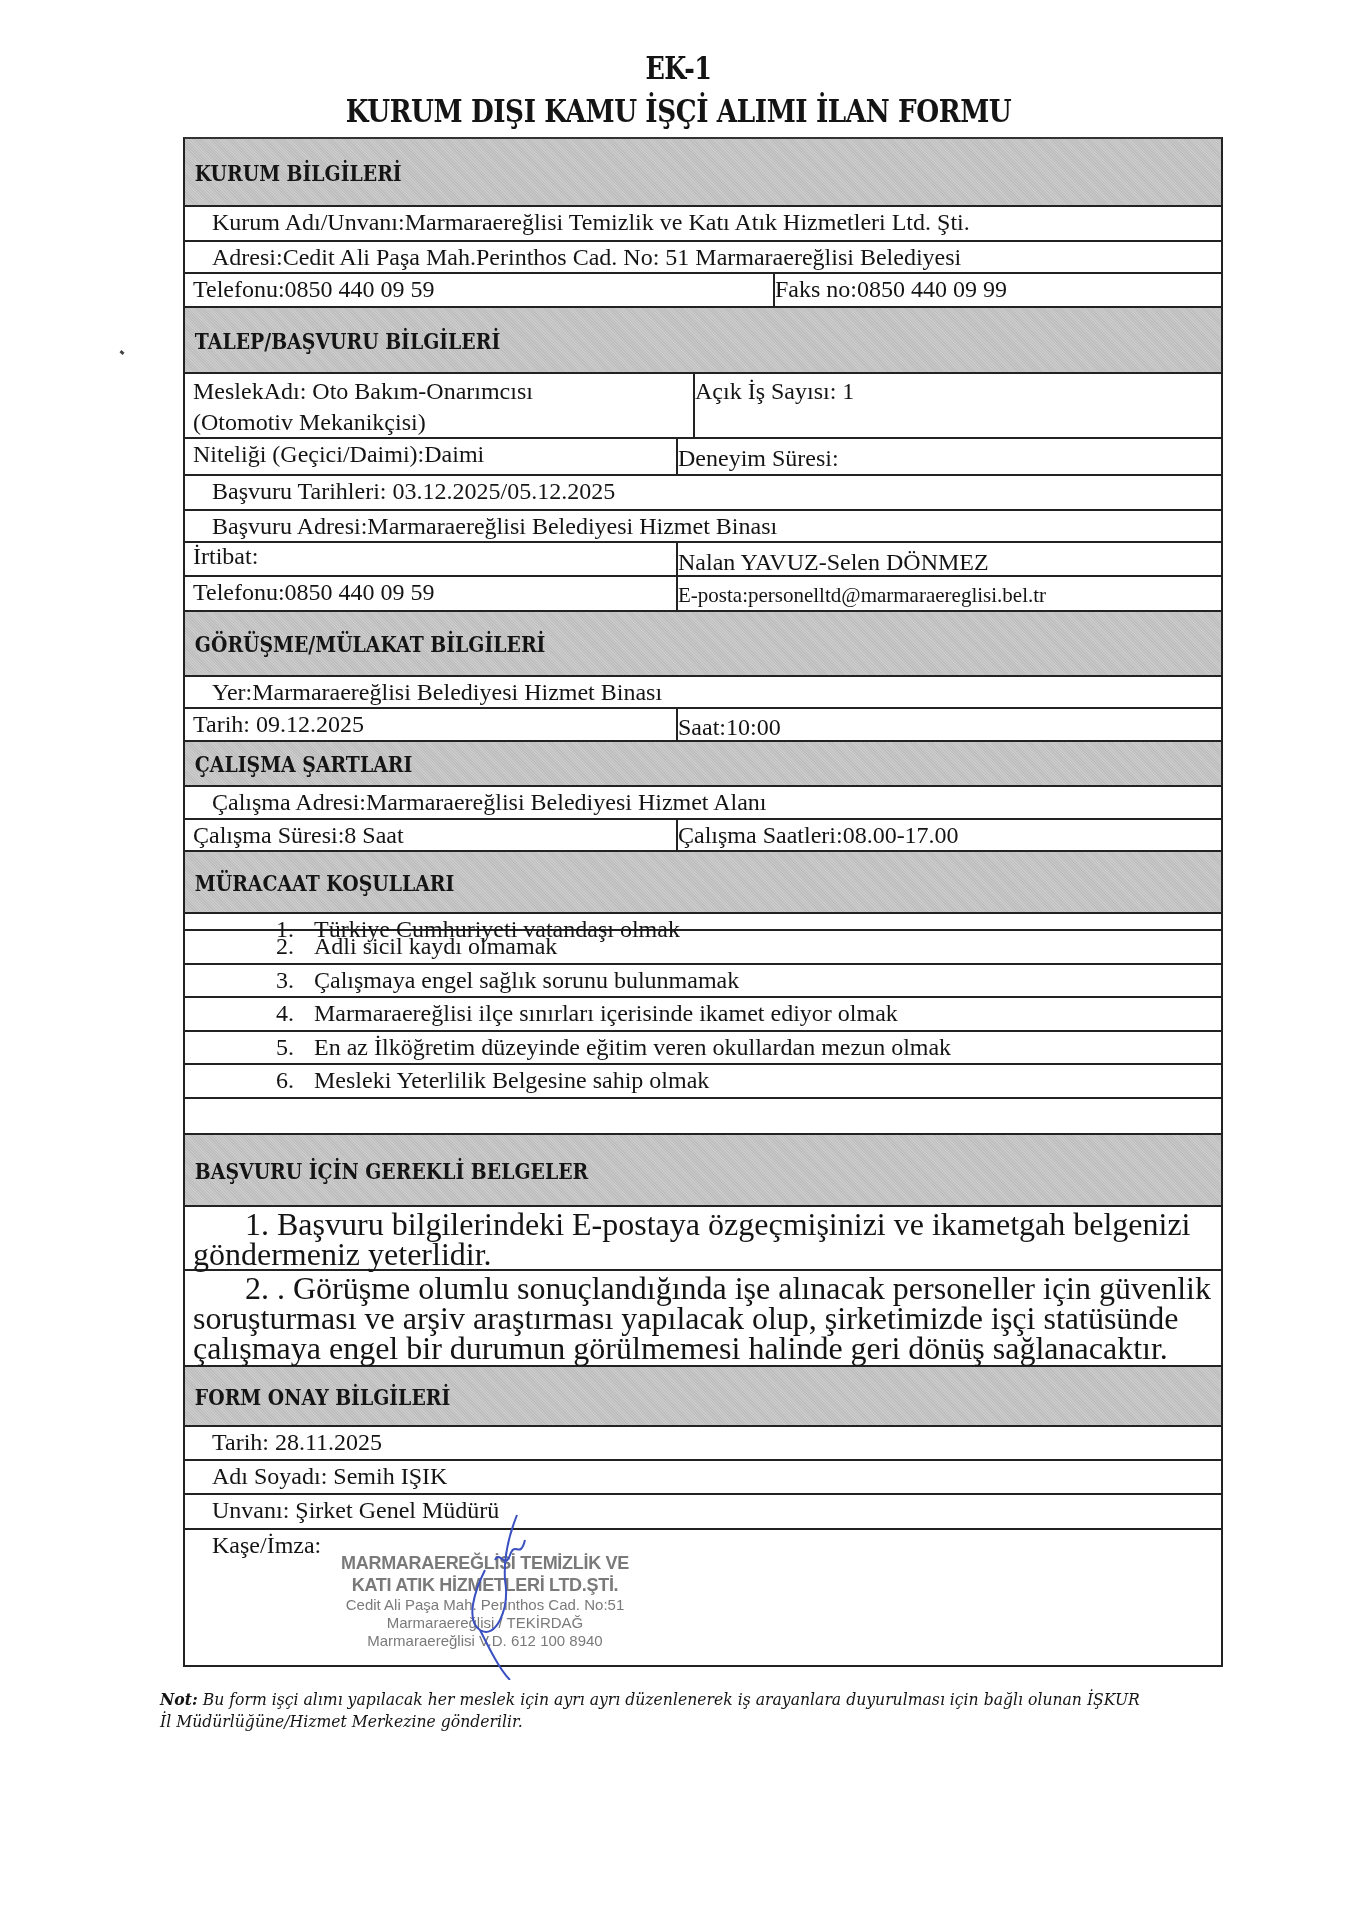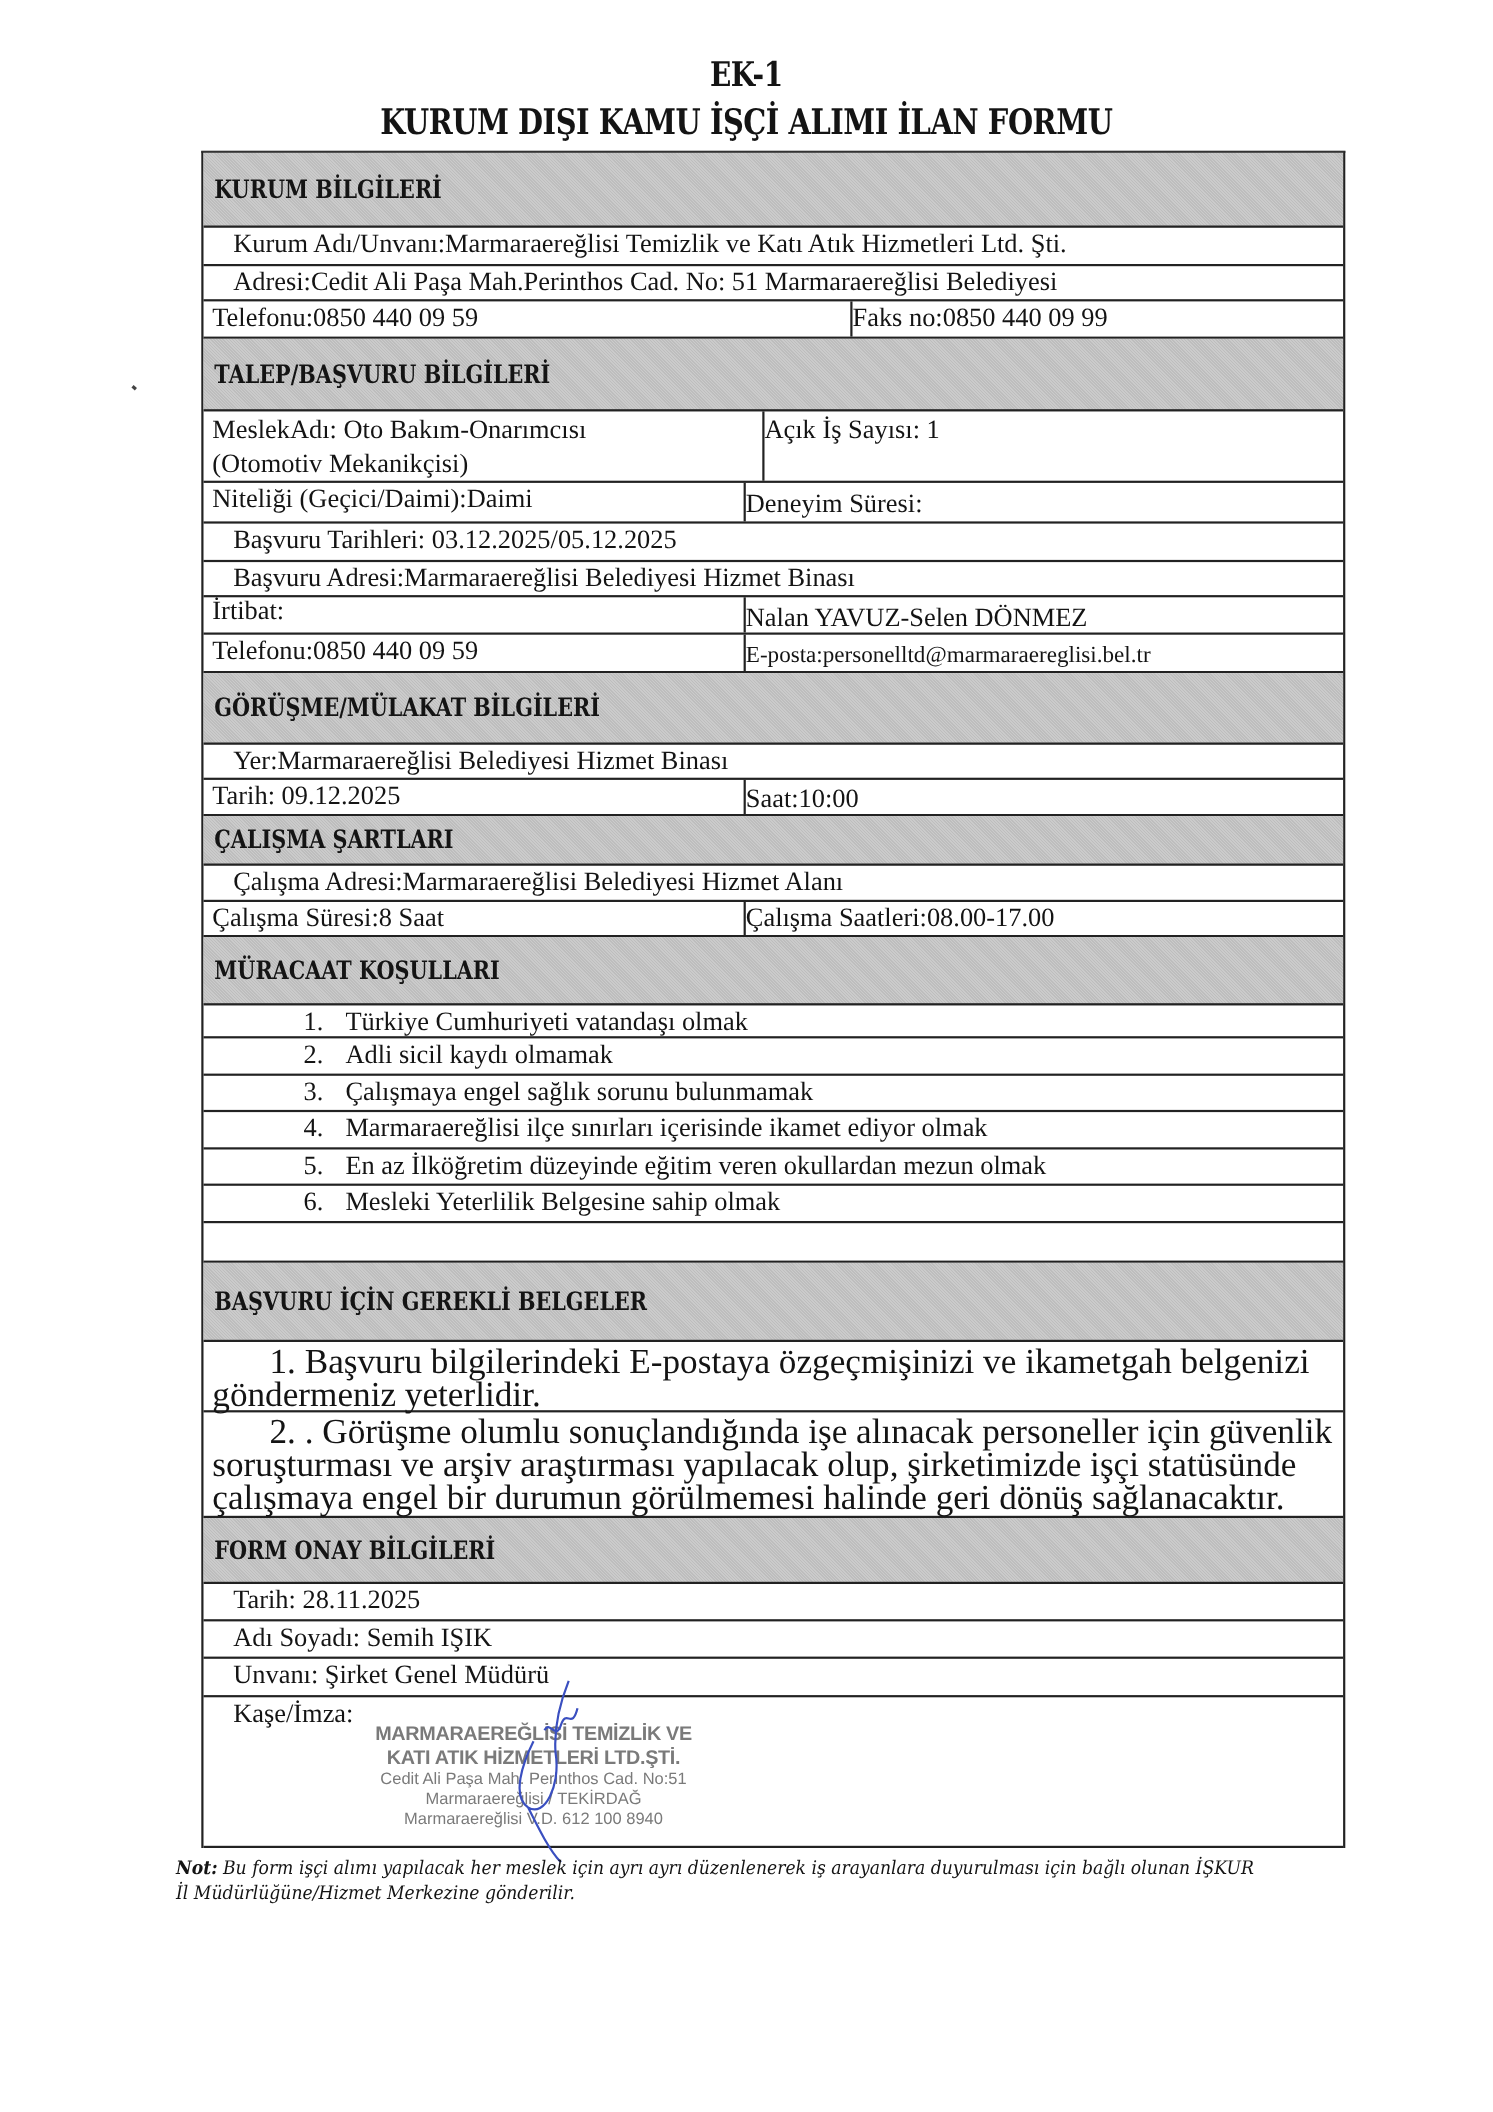--- a/index.html
+++ b/index.html
@@ -104,21 +104,21 @@
     <div class="cell full">Çalışma Adresi:Marmaraereğlisi Belediyesi Hizmet Alanı</div>
   </div>
   <div class="row" style="height:32px">
     <div class="cell left">Çalışma Süresi:8 Saat</div>
     <div class="cell right">Çalışma Saatleri:08.00-17.00</div>
   </div>
 
   <div class="row hdr" style="height:62px">
     <div class="h">MÜRACAAT KOŞULLARI</div>
   </div>
-  <div class="row" style="height:30px">
+  <div class="row" style="height:17px">
     <div class="cell full lst"><span class="num">1.</span><span>Türkiye Cumhuriyeti vatandaşı olmak</span></div>
   </div>
   <div class="row" style="height:34px">
     <div class="cell full lst"><span class="num">2.</span><span>Adli sicil kaydı olmamak</span></div>
   </div>
   <div class="row" style="height:33px">
     <div class="cell full lst"><span class="num">3.</span><span>Çalışmaya engel sağlık sorunu bulunmamak</span></div>
   </div>
   <div class="row" style="height:34px">
     <div class="cell full lst"><span class="num">4.</span><span>Marmaraereğlisi ilçe sınırları içerisinde ikamet ediyor olmak</span></div>

